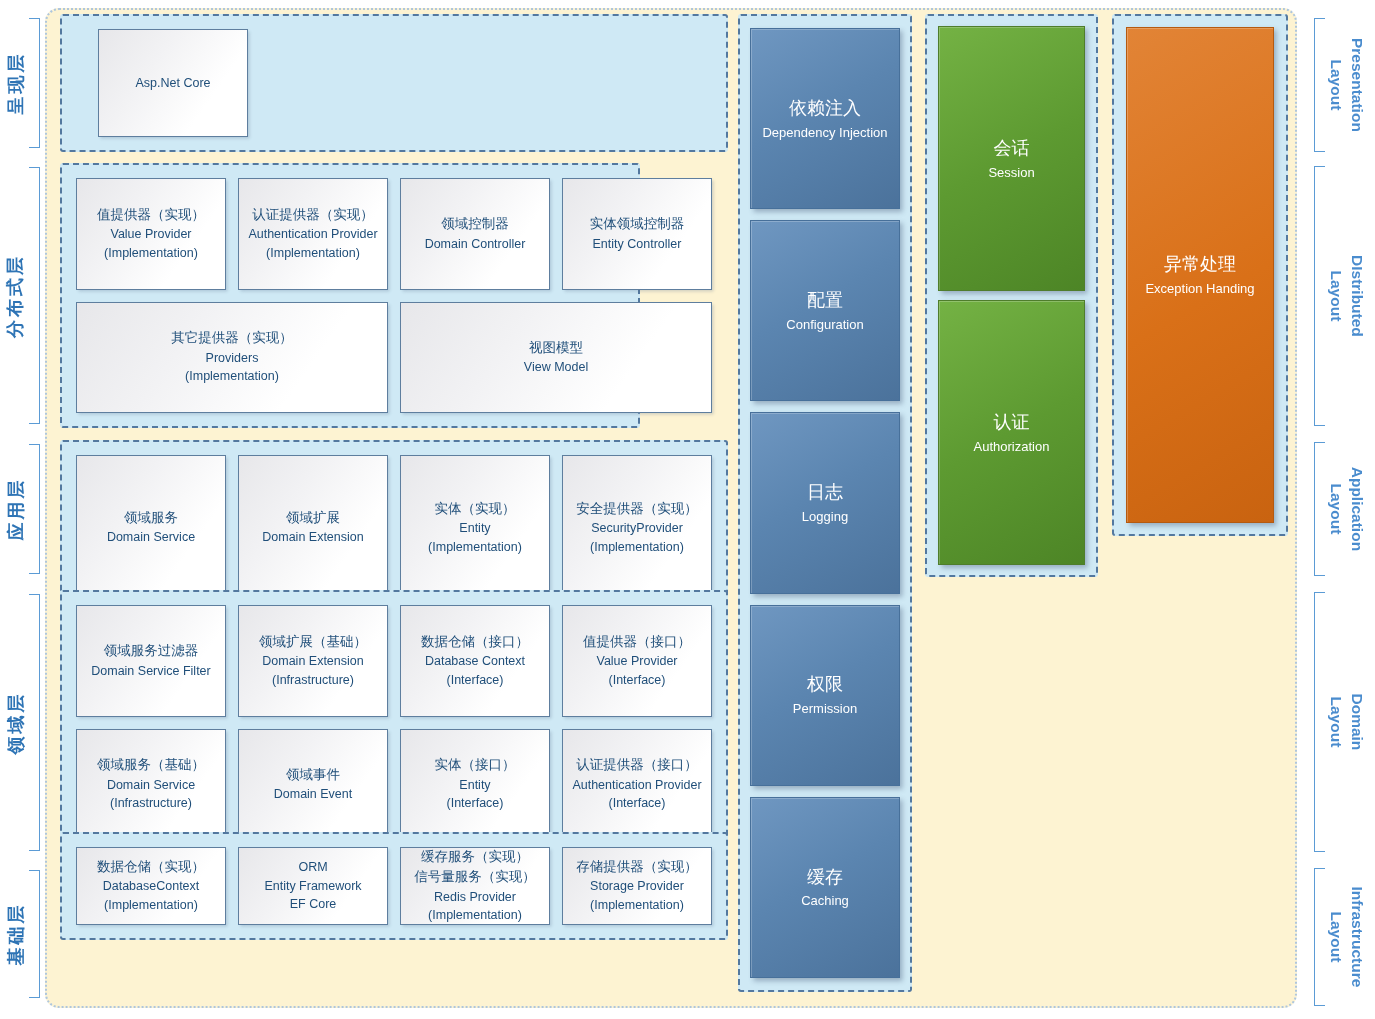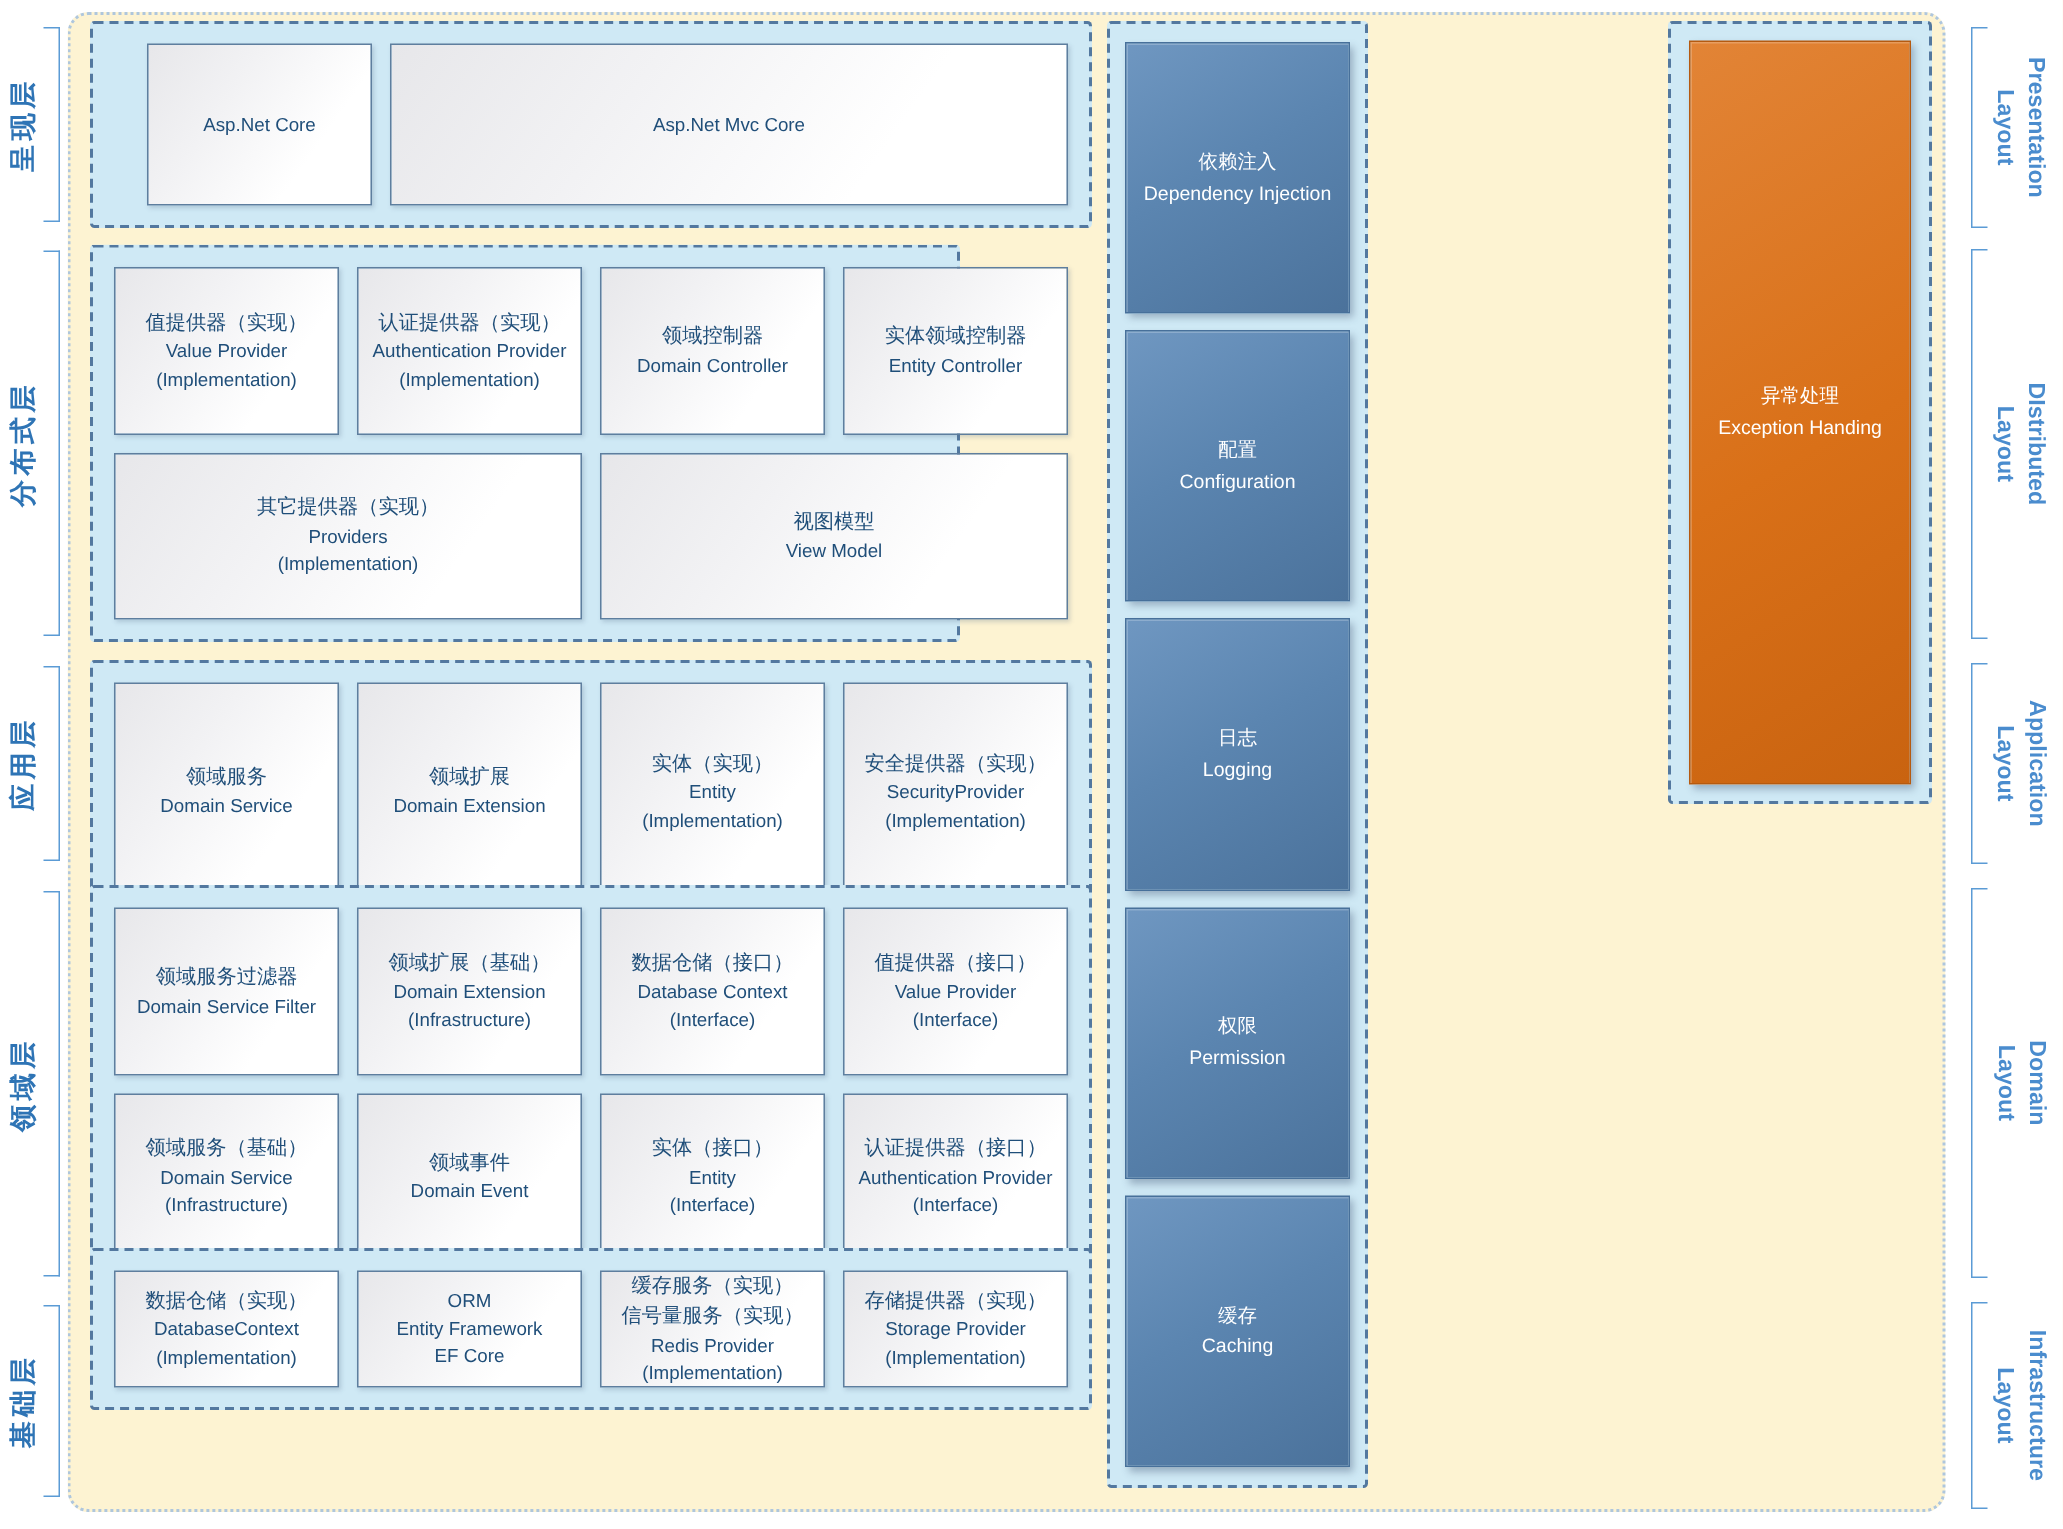--- a/index.html
+++ b/index.html
@@ -24,21 +24,21 @@
     border:1px solid #5e7e9e;box-shadow:1.5px 1.5px 3px rgba(90,110,140,.28);
     color:#1f4e79;line-height:1.5;padding:4px;}
   .wbox.wide{flex:0 0 312px;}
   .wbox.fill{flex:1 1 auto;}
   .wbox .zh{font-size:13.5px;}
   .wbox .en{font-size:12.5px;}
 
   
   .cbox{flex:1 1 auto;color:#ffffff;line-height:1.6;min-height:0;
     box-shadow:inset 1px 1px 0 rgba(255,255,255,.22),2.5px 3px 5px rgba(60,80,110,.38);}
-  .cbox .zh{font-size:13px;}
+  .cbox .zh{font-size:18px;}
   .cbox .en{font-size:13px;}
   .bluebox{background:linear-gradient(150deg,#6f97c1 0%,#5b85b0 45%,#4b729b 100%);border:1px solid #47709a;}
   .greenbox{background:linear-gradient(150deg,#74b244 0%,#5d9a31 50%,#4d8526 100%);border:1px solid #4f7d2c;}
   .orangebox{background:linear-gradient(150deg,#e28436 0%,#d97018 55%,#c96310 100%);border:1px solid #b55a10;}
 
   
   .llabel{position:absolute;left:0;width:30px;display:flex;align-items:center;justify-content:center;}
   .llabel span{transform:rotate(-90deg);white-space:nowrap;font-weight:bold;color:#2e74b5;
     font-size:18px;letter-spacing:3px;}
   .lbracket{position:absolute;left:29px;width:11px;box-sizing:border-box;
@@ -80,23 +80,20 @@
   <div class="lbracket" style="top:870px;height:128px;"></div>
   <div class="llabel" style="top:870px;height:128px;">
       <span>基础层</span>
     </div>
 
   <div class="container" style="left:60px;top:14px;width:668px;height:138px;padding-left:36px;">
     <div class="lrow">
         <div class="box wbox">
           <div class="en">Asp.Net Core</div>
         </div>
-        <div class="box wbox fill">
-          <div class="en">Asp.Net Mvc Core</div>
-        </div>
       </div>
   </div>
 
   <div class="container" style="left:60px;top:163px;width:580px;height:265px;">
     <div class="lrow">
         <div class="box wbox">
           <div class="zh">值提供器（实现）</div>
           <div class="en">Value Provider</div>
           <div class="en">(Implementation)</div>
         </div>
@@ -237,20 +234,30 @@
       <div class="box cbox bluebox">
         <div class="zh">权限</div>
         <div class="en">Permission</div>
       </div>
       <div class="box cbox bluebox">
         <div class="zh">缓存</div>
         <div class="en">Caching</div>
       </div>
     </div>
 
+  <div class="container" style="left:925px;top:14px;width:173px;height:563px;gap:9px;padding:10px 11px;">
+      <div class="box cbox greenbox">
+        <div class="zh">会话</div>
+        <div class="en">Session</div>
+      </div>
+      <div class="box cbox greenbox">
+        <div class="zh">认证</div>
+        <div class="en">Authorization</div>
+      </div>
+    </div>
 
   <div class="container" style="left:1112px;top:14px;width:176px;height:522px;padding:11px 12px;">
       <div class="box cbox orangebox">
         <div class="zh">异常处理</div>
         <div class="en">Exception Handing</div>
       </div>
     </div>
 
   <div class="rbracket" style="top:18px;height:134px;"></div>
   <div class="rlabel" style="top:18px;height:134px;">

